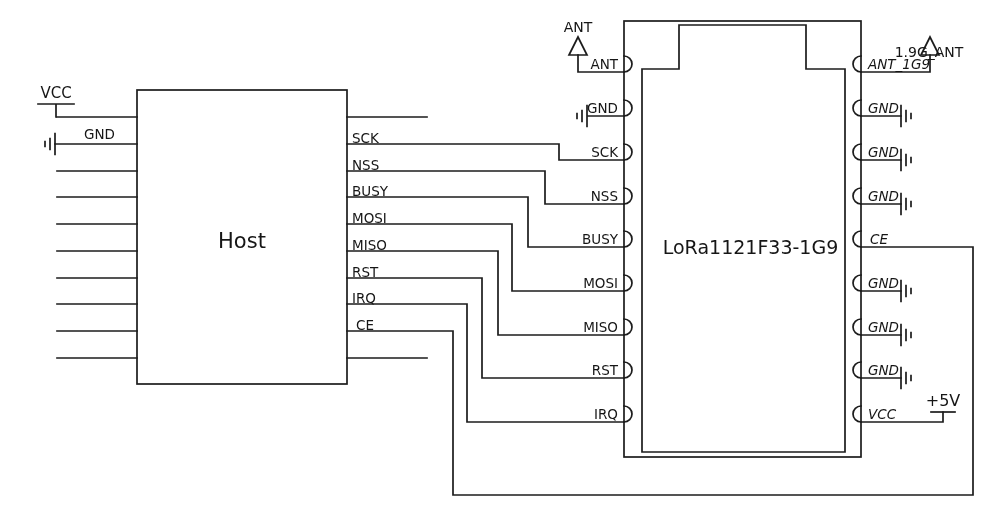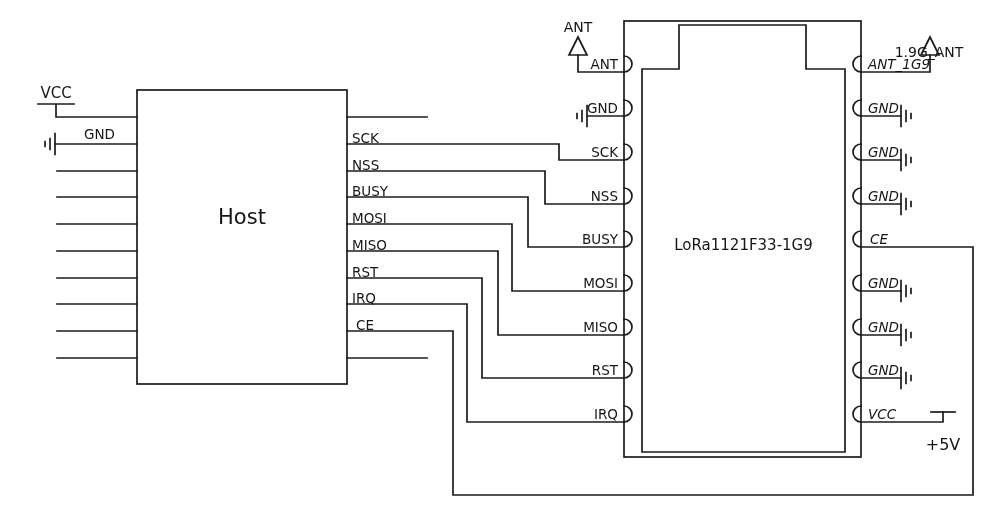--- a/index.html
+++ b/index.html
@@ -8,22 +8,22 @@
     font-family:"DejaVu Sans","Liberation Sans",sans-serif;color:#161616;
     overflow:hidden;
   }
   #schem-svg{position:absolute;left:0;top:0;}
   .lbl{position:absolute;white-space:nowrap;line-height:1.05;}
   .pin-lbl{font-size:13.5px;}
   .net-lbl{font-size:14px;}
   .mod-left-lbl{left:520px;width:98px;text-align:right;}
   .mod-right-lbl{left:868px;text-align:left;font-style:italic;}
   .host-right-lbl{left:352px;text-align:left;}
-  .comp-title{font-size:21px;text-align:center;}
-  .mod-title{font-size:15px;text-align:center;}
+  .comp-title{font-size:21px;text-align:center;margin-top:24px;}
+  .mod-title{font-size:19px;text-align:center;padding-left:7px;}
   .ctr{text-align:center;}
 </style>
 </head>
 <body>
 
 <div id="canvas">
 
   <svg id="schem-svg" width="995" height="507" viewBox="0 0 995 507" fill="none" stroke="#1c1c1c" stroke-width="1.7" stroke-linecap="square" stroke-linejoin="miter">
 
     <rect x="137" y="90" width="210" height="294"></rect>
@@ -107,15 +107,15 @@
   <div class="lbl pin-lbl mod-right-lbl" style="top:145px;">GND</div>
   <div class="lbl pin-lbl mod-right-lbl" style="top:189px;">GND</div>
   <div class="lbl pin-lbl mod-right-lbl" style="top:232px;left:870px;">CE</div>
   <div class="lbl pin-lbl mod-right-lbl" style="top:276px;">GND</div>
   <div class="lbl pin-lbl mod-right-lbl" style="top:320px;">GND</div>
   <div class="lbl pin-lbl mod-right-lbl" style="top:363px;">GND</div>
   <div class="lbl pin-lbl mod-right-lbl" style="top:407px;">VCC</div>
 
   <div class="lbl net-lbl ctr" style="left:548px;top:20px;width:60px;">ANT</div>
   <div class="lbl net-lbl ctr" style="left:884px;top:17px;width:90px;margin-top:28px;">1.9G_ANT</div>
-  <div class="lbl net-lbl ctr" style="left:913px;top:393px;width:60px;font-size:16px;margin-top:44px;">+5V</div>
+  <div class="lbl net-lbl ctr" style="left:913px;top:393px;width:60px;font-size:16px;">+5V</div>
 
 </div>
 
 </body></html>

